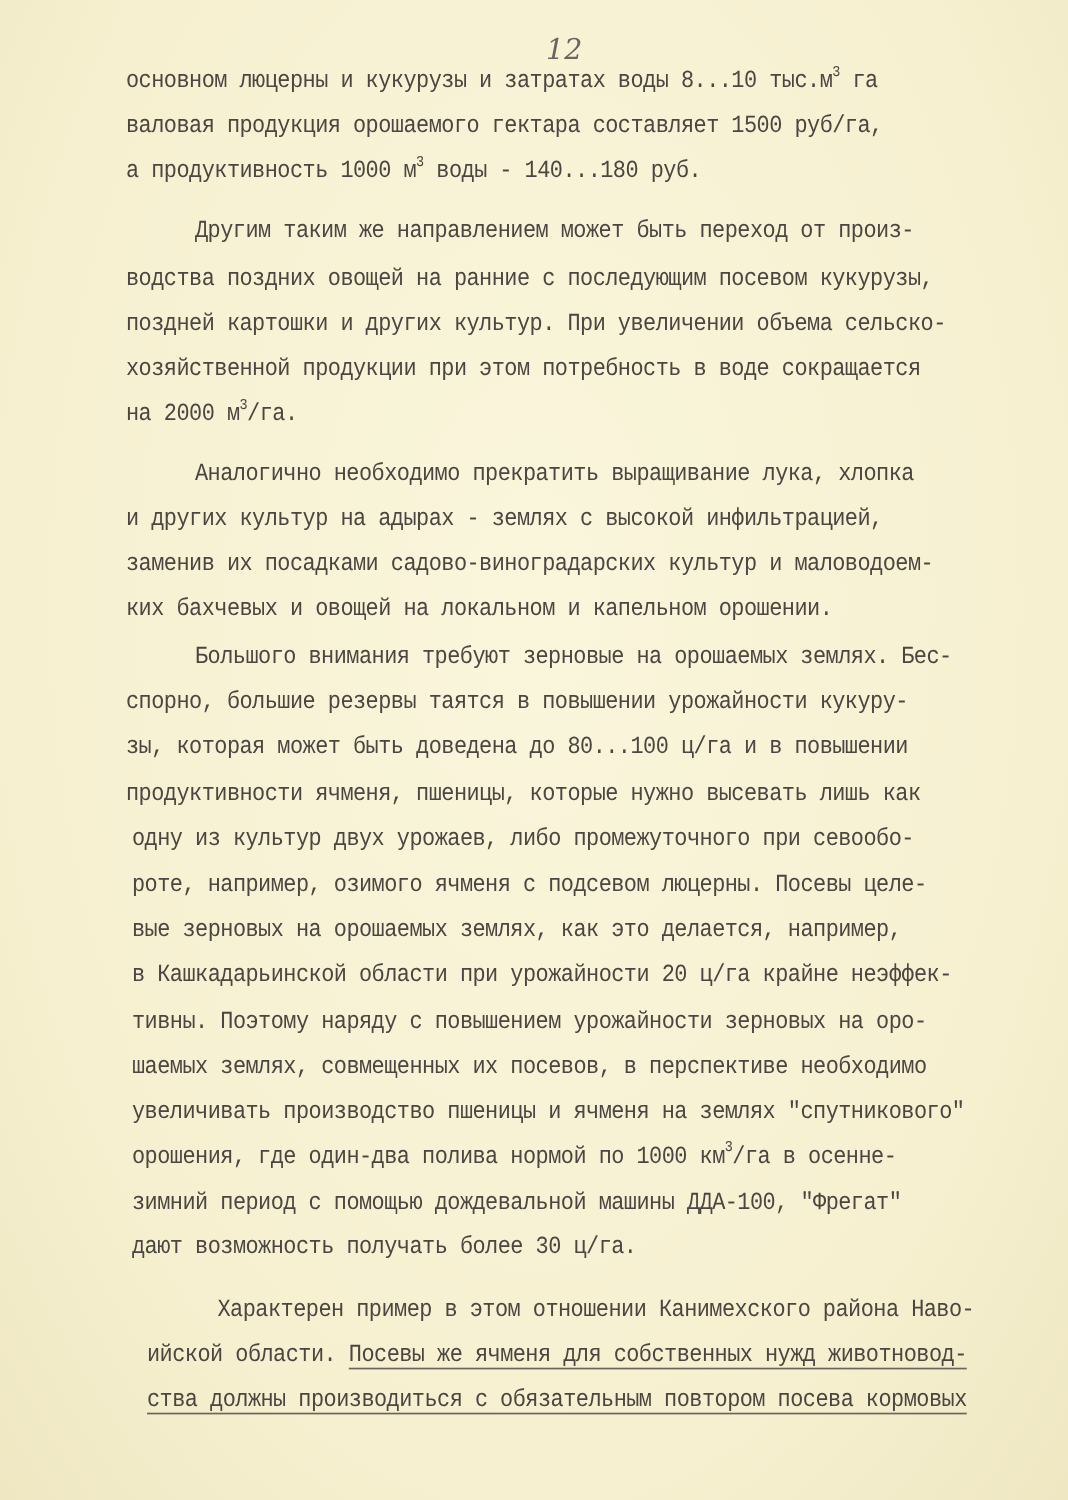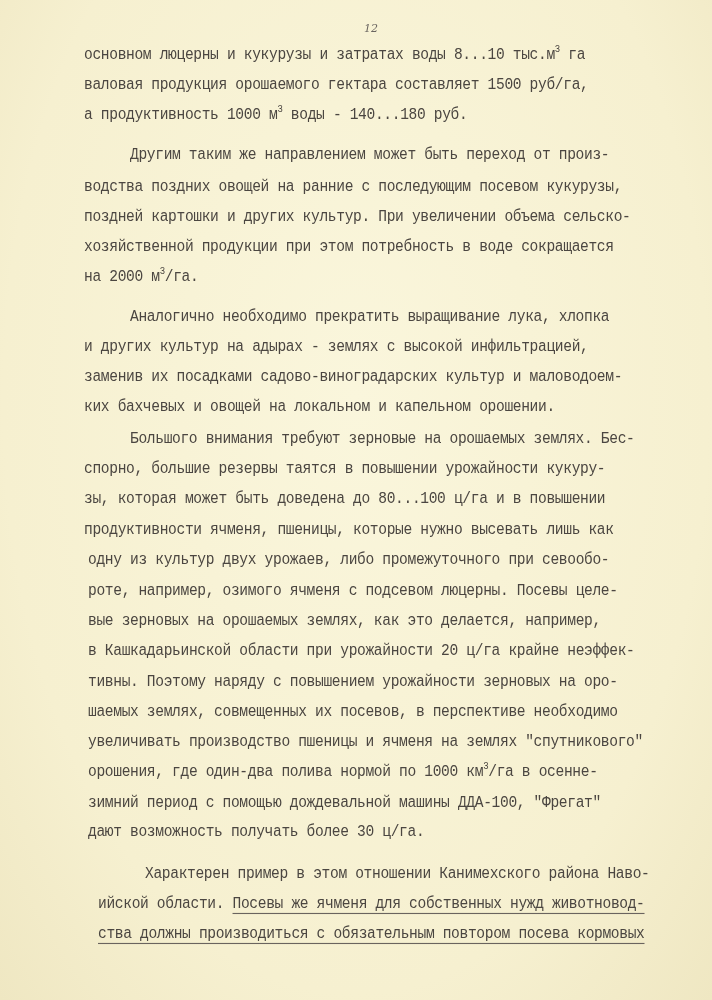--- a/index.html
+++ b/index.html
@@ -21,21 +21,21 @@
       width: 712px;
       height: 1000px;
       background: radial-gradient(ellipse at 50% 40%, #faf6dc 0%, #f6f0d0 70%, #efe7c2 100%);
     }
     .page-number {
       position: absolute;
       left: 364px;
       top: 22px;
       font-family: "DejaVu Serif", serif;
       font-style: italic;
-      font-size: 11px;
+      font-size: 19px;
       color: #6a6560;
     }
     .line {
       position: absolute;
       white-space: nowrap;
       font-size: 14.6px;
       letter-spacing: -0.35px;
       transform: scaleY(1.12);
       transform-origin: left top;
       color: #4b4641;

